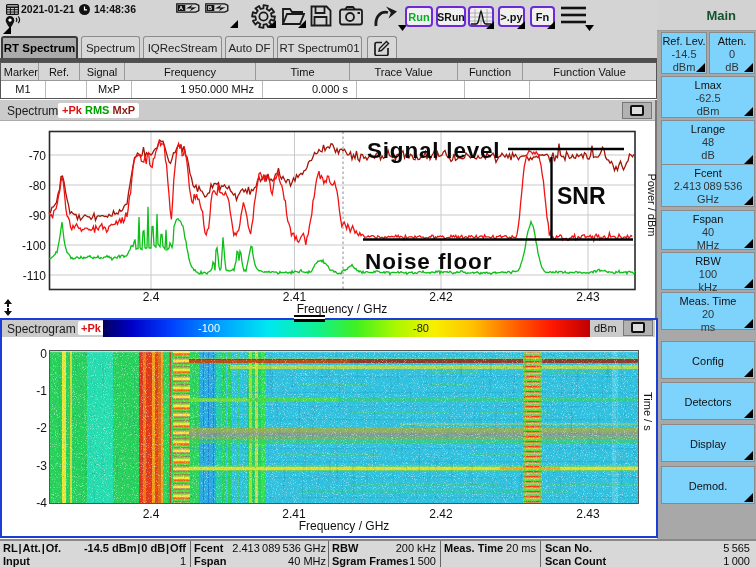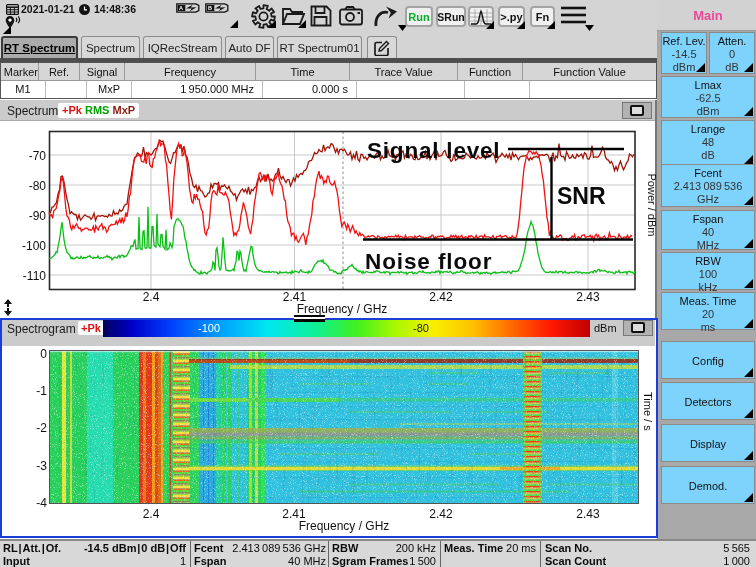--- a/index.html
+++ b/index.html
@@ -1,32 +1,32 @@
 <!DOCTYPE html>
 <html><head><meta charset="utf-8"><style>
 *{margin:0;padding:0;box-sizing:border-box;}
 body{font-family:"Liberation Sans",sans-serif;}
 #scr{position:relative;width:756px;height:567px;background:#fff;overflow:hidden;font-family:"Liberation Sans",sans-serif;}
 .abs{position:absolute;}
 .tri{position:absolute;right:1px;bottom:1px;width:0;height:0;border-left:9px solid transparent;border-bottom:9px solid #000;}
 .sbtn{position:absolute;background:#7dd3fc;border:1px solid #8a8a8a;display:flex;flex-direction:column;align-items:center;padding-top:2px;font-size:11px;color:#1a1a1a;line-height:13px;}
 .sbtn .bl{font-size:11px;color:#111;}
 .sbtn .bv{font-size:11px;color:#333;}
-.tbtn{position:absolute;top:6px;height:21px;border:2px solid #a3a3a3;border-radius:4px;background:#f0f0f0;font-size:11px;font-weight:bold;color:#111;display:flex;align-items:center;justify-content:center;}
+.tbtn{position:absolute;top:6px;height:21px;border:2px solid #6d28d9;border-radius:4px;background:#f0f0f0;font-size:11px;font-weight:bold;color:#111;display:flex;align-items:center;justify-content:center;}
 .ctri{position:absolute;width:0;height:0;border-left:8px solid transparent;border-bottom:8px solid #000;}
 .tab{position:absolute;top:36px;height:22px;background:#d8d8d8;border:1px solid #8c8c8c;border-bottom:none;border-radius:3px 3px 0 0;font-size:11.5px;color:#222;display:flex;align-items:center;justify-content:center;white-space:nowrap;overflow:hidden;}
 svg text{font-family:"Liberation Sans",sans-serif;}
 </style></head><body>
 <div id="scr">
 
 <div class="abs" style="left:0;top:0;width:657px;height:58px;background:#d4d4d4;"></div>
 <div class="abs" style="left:657px;top:0;width:99px;height:32px;background:#d4d4d4;"></div>
 <div class="abs" style="left:657px;top:0;width:99px;height:567px;background:#a8a8a8;z-index:0;"></div>
 <div class="abs" style="left:657px;top:0;width:99px;height:31px;background:#d2d2d2;border-bottom:1px solid #9a9a9a;"></div>
-<div class="abs" style="left:680px;top:8px;width:56px;font-size:13px;font-weight:bold;color:#ec4899;text-align:center;">Main</div>
+<div class="abs" style="left:680px;top:8px;width:56px;font-size:13px;font-weight:bold;color:#14532d;text-align:right;">Main</div>
 
 <svg class="abs" style="left:6px;top:3.5px" width="13" height="11" viewBox="0 0 13 11">
 <rect x="0.6" y="0.6" width="11.8" height="9.8" rx="1" fill="none" stroke="#111" stroke-width="1.2"></rect>
 <line x1="1" y1="3.2" x2="12" y2="3.2" stroke="#111" stroke-width="1.5"></line>
 <line x1="4.4" y1="3.2" x2="4.4" y2="10" stroke="#111" stroke-width="1"></line>
       <line x1="8.4" y1="3.2" x2="8.4" y2="10" stroke="#111" stroke-width="1"></line>
 <line x1="1" y1="5.7" x2="12" y2="5.7" stroke="#111" stroke-width="1"></line>
       <line x1="1" y1="8" x2="12" y2="8" stroke="#111" stroke-width="1"></line>
 </svg>
 <div class="abs" style="left:21px;top:3px;font-size:10.5px;font-weight:bold;color:#111;">2021-01-21</div>
@@ -113,21 +113,21 @@
 <g stroke="#111" stroke-width="2.6">
         <line x1="0" y1="2" x2="25" y2="2"></line>
         <line x1="0" y1="9" x2="25" y2="9"></line>
         <line x1="0" y1="16" x2="25" y2="16"></line>
       </g>
 </svg>
 <svg class="abs" style="left:585px;top:25px" width="10" height="6" viewBox="0 0 10 6">
       <path d="M0 0 h9 L4.5 6z" fill="#000"></path>
     </svg>
 
-<div class="tab" style="left:1px;width:77px;background:#ababab;border:2px solid #3a3a3a;border-bottom:none;font-weight:bold;color:#000;text-decoration:underline;">RT Spectrum</div>
+<div class="tab" style="left:1px;width:77px;background:#ababab;border:2px solid #3a3a3a;border-bottom:none;font-weight:bold;color:#000;">RT Spectrum</div>
 <div class="tab" style="left:81px;width:59px;">Spectrum</div>
 <div class="tab" style="left:143px;width:79px;">IQRecStream</div>
 <div class="tab" style="left:225px;width:49px;">Auto DF</div>
 <div class="tab" style="left:277px;width:85px;">RT Spectrum01</div>
 <div class="tab" style="left:367px;width:30px;">
 <svg width="16" height="16" viewBox="0 0 16 16">
         <path d="M14 8 v6 a1.5 1.5 0 0 1 -1.5 1.5 h-10 A1.5 1.5 0 0 1 1 14 V4 a1.5 1.5 0 0 1 1.5-1.5 H8" fill="none" stroke="#1a1a1a" stroke-width="1.7"></path>
         <path d="M5.5 8.5 L12.5 1.5 L14.5 3.5 L7.5 10.5 L5 11z" fill="none" stroke="#1a1a1a" stroke-width="1.4"></path>
       </svg>
 </div>
@@ -212,21 +212,21 @@
 <text x="342" y="191" text-anchor="middle">Frequency / GHz</text>
 </g>
 <text x="648" y="83" font-size="11" fill="#111" transform="rotate(90 648 83)" text-anchor="middle">Power / dBm</text>
 </svg>
 
 <svg class="abs" style="left:3px;top:299px" width="10" height="17" viewBox="0 0 10 17">
 <path d="M5 0 L9 5 H6 v3 H4 V5 H1 z M5 17 L9 12 H6 V9 H4 v3 H1 z" fill="#111"></path>
 </svg>
 
 <div class="abs" style="left:0;top:318px;width:658px;height:220px;background:#fff;border:2.5px solid #1b3fd4;"></div>
-<div class="abs" style="left:2px;top:320px;width:653px;height:26px;background:#cbcbcb;">
+<div class="abs" style="left:2px;top:320px;width:653px;height:17px;background:#cbcbcb;">
  <div class="abs" style="left:5px;top:1.5px;font-size:12px;color:#1a1a1a;">Spectrogram</div>
  <div class="abs" style="left:76px;top:1px;height:14px;background:#fff;border-radius:2px;padding:0 3px;font-size:11px;font-weight:bold;line-height:14px;color:#e01010;">+Pk</div>
  <div class="abs" style="left:101px;top:0;width:487px;height:17px;background:linear-gradient(90deg,#000060 0%,#0000c8 6%,#0040ff 14%,#00a0ff 24%,#00e8f0 34%,#10f090 44%,#40f020 52%,#a8f800 60%,#f8f000 68%,#ffc000 76%,#ff6800 84%,#ff1800 92%,#c00000 100%);"></div>
  <div class="abs" style="left:196px;top:2px;font-size:11px;color:#fff;">-100</div>
  <div class="abs" style="left:411px;top:2px;font-size:11px;color:#222;">-80</div>
  <div class="abs" style="left:592px;top:2px;font-size:11px;color:#111;">dBm</div>
  <div class="abs" style="left:621px;top:0;width:30px;height:16px;background:#b2b2b2;border:1px solid #777;">
    <div style="margin:1px auto;width:14px;height:11px;border:2px solid #111;border-radius:2px;background:#ddd;"></div>
       </div>
 </div>

